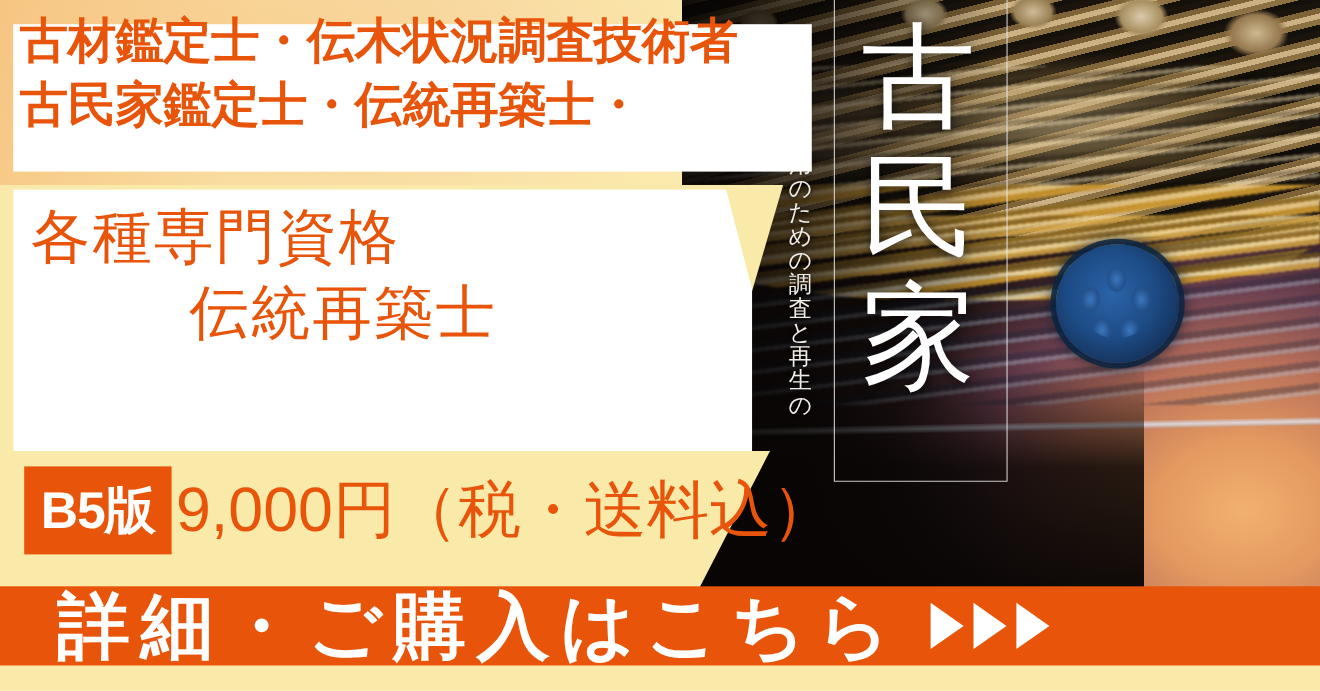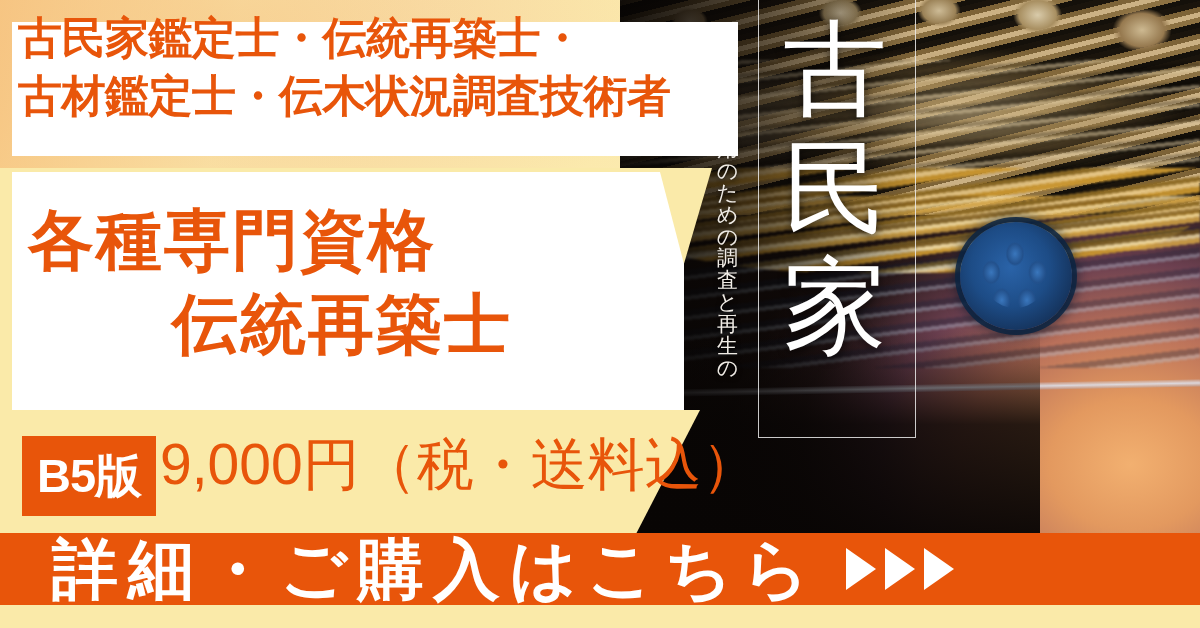--- a/index.html
+++ b/index.html
@@ -193,42 +193,40 @@
     clip-path:polygon(0 0, 712px 0, 640px 246px, 0 246px);
   }
   
   .panel-main {
     position:absolute; left:12px; top:172px; width:672px; height:238px;
     background:#fff;
     clip-path:polygon(0 0, 648px 0, 672px 92px, 672px 238px, 0 238px);
   }
   .headline {
     position:absolute; left:20px; top:182px; width:680px;
-    color:#e8550a; font-weight:bold;
-    font-size:66px; line-height:1.28; letter-spacing:2px;
+    color:#e8550a; font-weight:normal;
+    font-size:54px; line-height:1.28; letter-spacing:2px;
     white-space:nowrap;
-    margin-top:16px;
   }
   .headline .l1 { display:block; padding-left:8px; }
   .headline .l2 { display:block; padding-left:152px; }
 
   
   .price-band {
     position:absolute; left:0; top:410px; width:760px; height:124px;
     background:#faeaa9;
     clip-path:polygon(0 0, 700px 0, 636px 124px, 0 124px);
   }
   .badge {
     position:absolute; left:22px; top:424px;
     width:134px; height:80px;
     background:#e8550a;
     color:#fff; font-weight:bold; font-size:47px;
     display:flex; align-items:center; justify-content:center;
     letter-spacing:-1px;
-    margin-top:12px;
   }
   .price {
     position:absolute; left:160px; top:426px;
     color:#e8550a; font-size:57px; line-height:76px;
     white-space:nowrap; letter-spacing:0px;
   }
 
   
   .cta {
     position:absolute; left:0; top:533px; width:1200px; height:72px;
@@ -287,22 +285,22 @@
     <div class="cover-sub cover-sub-b">
       <span>伝統構法、</span>
     </div>
     <div class="cover-sub cover-sub-a">
       <span>古民家活用のための調査と再生の</span>
     </div>
   </div>
 
   <div class="panel-top"></div>
   <div class="qual">
+    <span>古材鑑定士・伝木状況調査技術者</span>
     <span>古民家鑑定士・伝統再築士・</span>
-    <span>古材鑑定士・伝木状況調査技術者</span>
   </div>
 
   <div class="wedge-cream"></div>
   <div class="panel-main"></div>
   <div class="headline">
     <span class="l1">各種専門資格</span>
     <span class="l2">伝統再築士</span>
   </div>
 
   <div class="price-band"></div>

